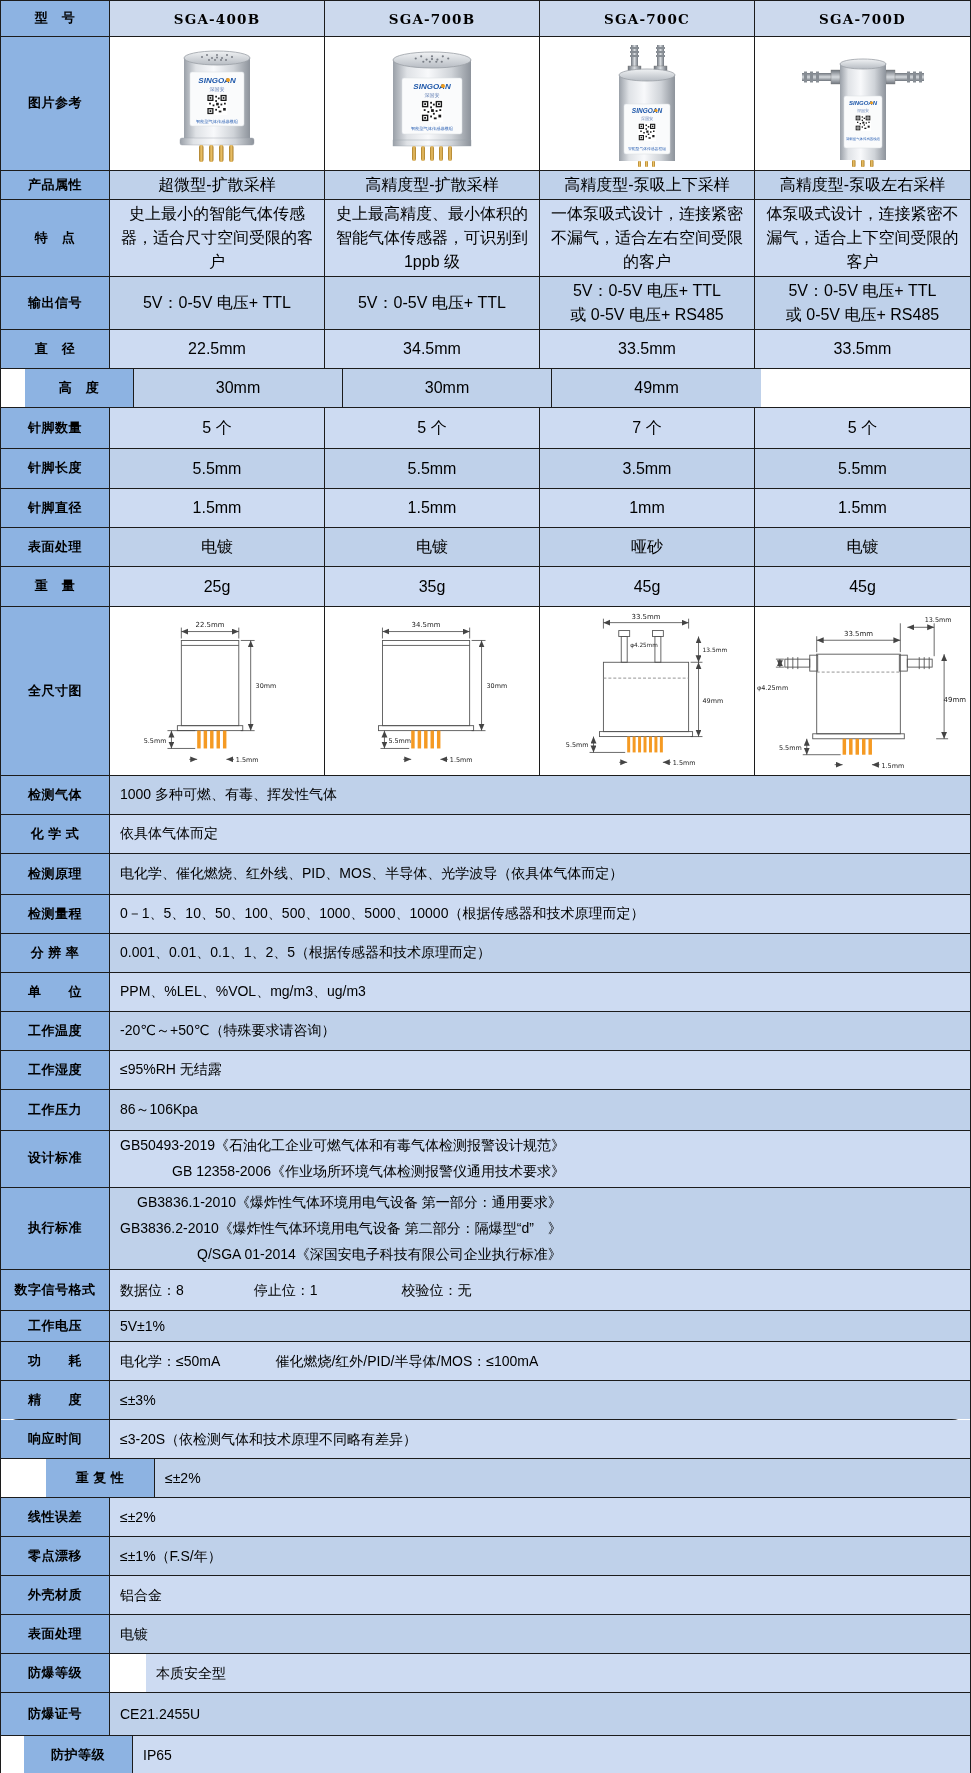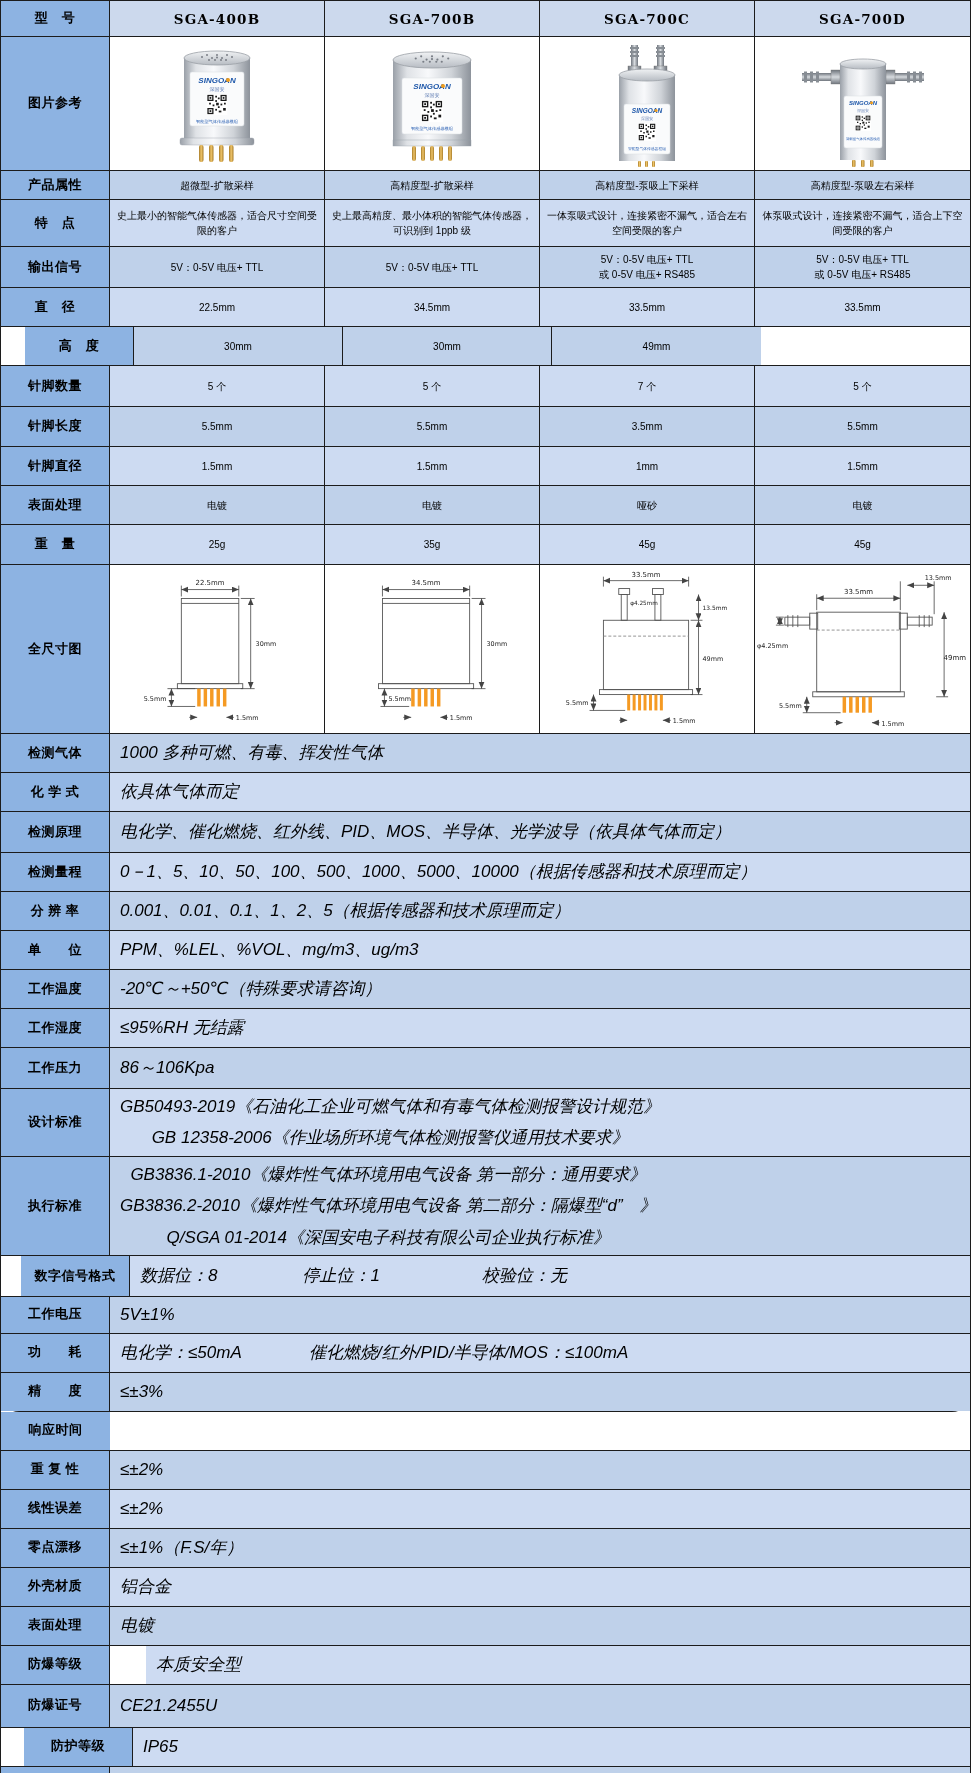--- a/index.html
+++ b/index.html
@@ -10,23 +10,23 @@
   .row.full{grid-template-columns:109px 1fr;}
   .cell{border-right:1px solid #1c1c1c;display:flex;align-items:center;justify-content:center;
         text-align:center;padding:2px 6px;box-sizing:border-box;min-width:0;}
   .cell:last-child{border-right:none;}
   .labelc{background:#8db3e2;font-weight:bold;font-size:13px;letter-spacing:.5px;line-height:1.3;}
   .header-row{min-height:35px;}
   .header-row .model{background:#ccd9ed;font-family:"DejaVu Serif",serif;font-weight:bold;
         font-size:13.5px;letter-spacing:1.2px;}
   .image-row .imgc{background:#fff;height:133px;padding:0;overflow:hidden;}
   .dims-row .imgc{background:#fff;height:168px;padding:0;overflow:hidden;}
-  .val{font-size:10px;white-space:pre-wrap;line-height:1.5;}
-  .fullval{justify-content:flex-start;text-align:center;padding-left:10px;font-size:17px;
-        white-space:pre-wrap;line-height:1.85;font-style:italic;}
+  .val{font-size:16px;white-space:pre-wrap;line-height:1.5;}
+  .fullval{justify-content:flex-start;text-align:right;padding-left:10px;font-size:14px;
+        white-space:pre-wrap;line-height:1.85;}
   .row-a .val,.row-a .fullval{background:#bfd1ea;}
   .row-b .val,.row-b .fullval{background:#cddbf2;}
   svg{display:block;}
   .dimtxt{font-family:"DejaVu Sans",sans-serif;fill:#222;}
 </style>
 </head>
 <body>
 
 <svg width="0" height="0" style="position:absolute" aria-hidden="true">
   <defs>
@@ -523,21 +523,21 @@
 GB 12358-2006《作业场所环境气体检测报警仪通用技术要求》</div>
   </div>
 
   <div class="row full row-a" style="min-height: 64px;">
     <div class="cell labelc">执行标准</div>
     <div class="cell fullval">GB3836.1-2010《爆炸性气体环境用电气设备 第一部分：通用要求》
 GB3836.2-2010《爆炸性气体环境用电气设备 第二部分：隔爆型“d”　》
 Q/SGA 01-2014《深国安电子科技有限公司企业执行标准》</div>
   </div>
 
-  <div class="row full row-b" style="min-height: 40px; padding-left: 20px;">
+  <div class="row full row-b" style="min-height: 40px;">
     <div class="cell labelc">数字信号格式</div>
     <div class="cell fullval">数据位：8　　　　　停止位：1　　　　　　校验位：无</div>
   </div>
 
   <div class="row full row-a" style="min-height: 30px;">
     <div class="cell labelc">工作电压</div>
     <div class="cell fullval">5V±1%</div>
   </div>
 
   <div class="row full row-b" style="min-height: 38px;">
@@ -545,23 +545,24 @@
     <div class="cell fullval">电化学：≤50mA　　　　催化燃烧/红外/PID/半导体/MOS：≤100mA</div>
   </div>
 
   <div class="row full row-a" style="min-height: 38px; border-radius: 18px;">
     <div class="cell labelc">精　　度</div>
     <div class="cell fullval">≤±3%</div>
   </div>
 
   <div class="row full row-b" style="min-height: 38px;">
     <div class="cell labelc">响应时间</div>
-  </div>
-
-  <div class="row full row-a" style="min-height: 38px;">
+    <div class="cell fullval">≤3-20S（依检测气体和技术原理不同略有差异）</div>
+  </div>
+
+  <div class="row full row-a" style="min-height: 38px; padding-left: 45px;">
     <div class="cell labelc">重 复 性</div>
     <div class="cell fullval">≤±2%</div>
   </div>
 
   <div class="row full row-b" style="min-height: 38px;">
     <div class="cell labelc">线性误差</div>
     <div class="cell fullval">≤±2%</div>
   </div>
 
   <div class="row full row-a" style="min-height: 38px;">

